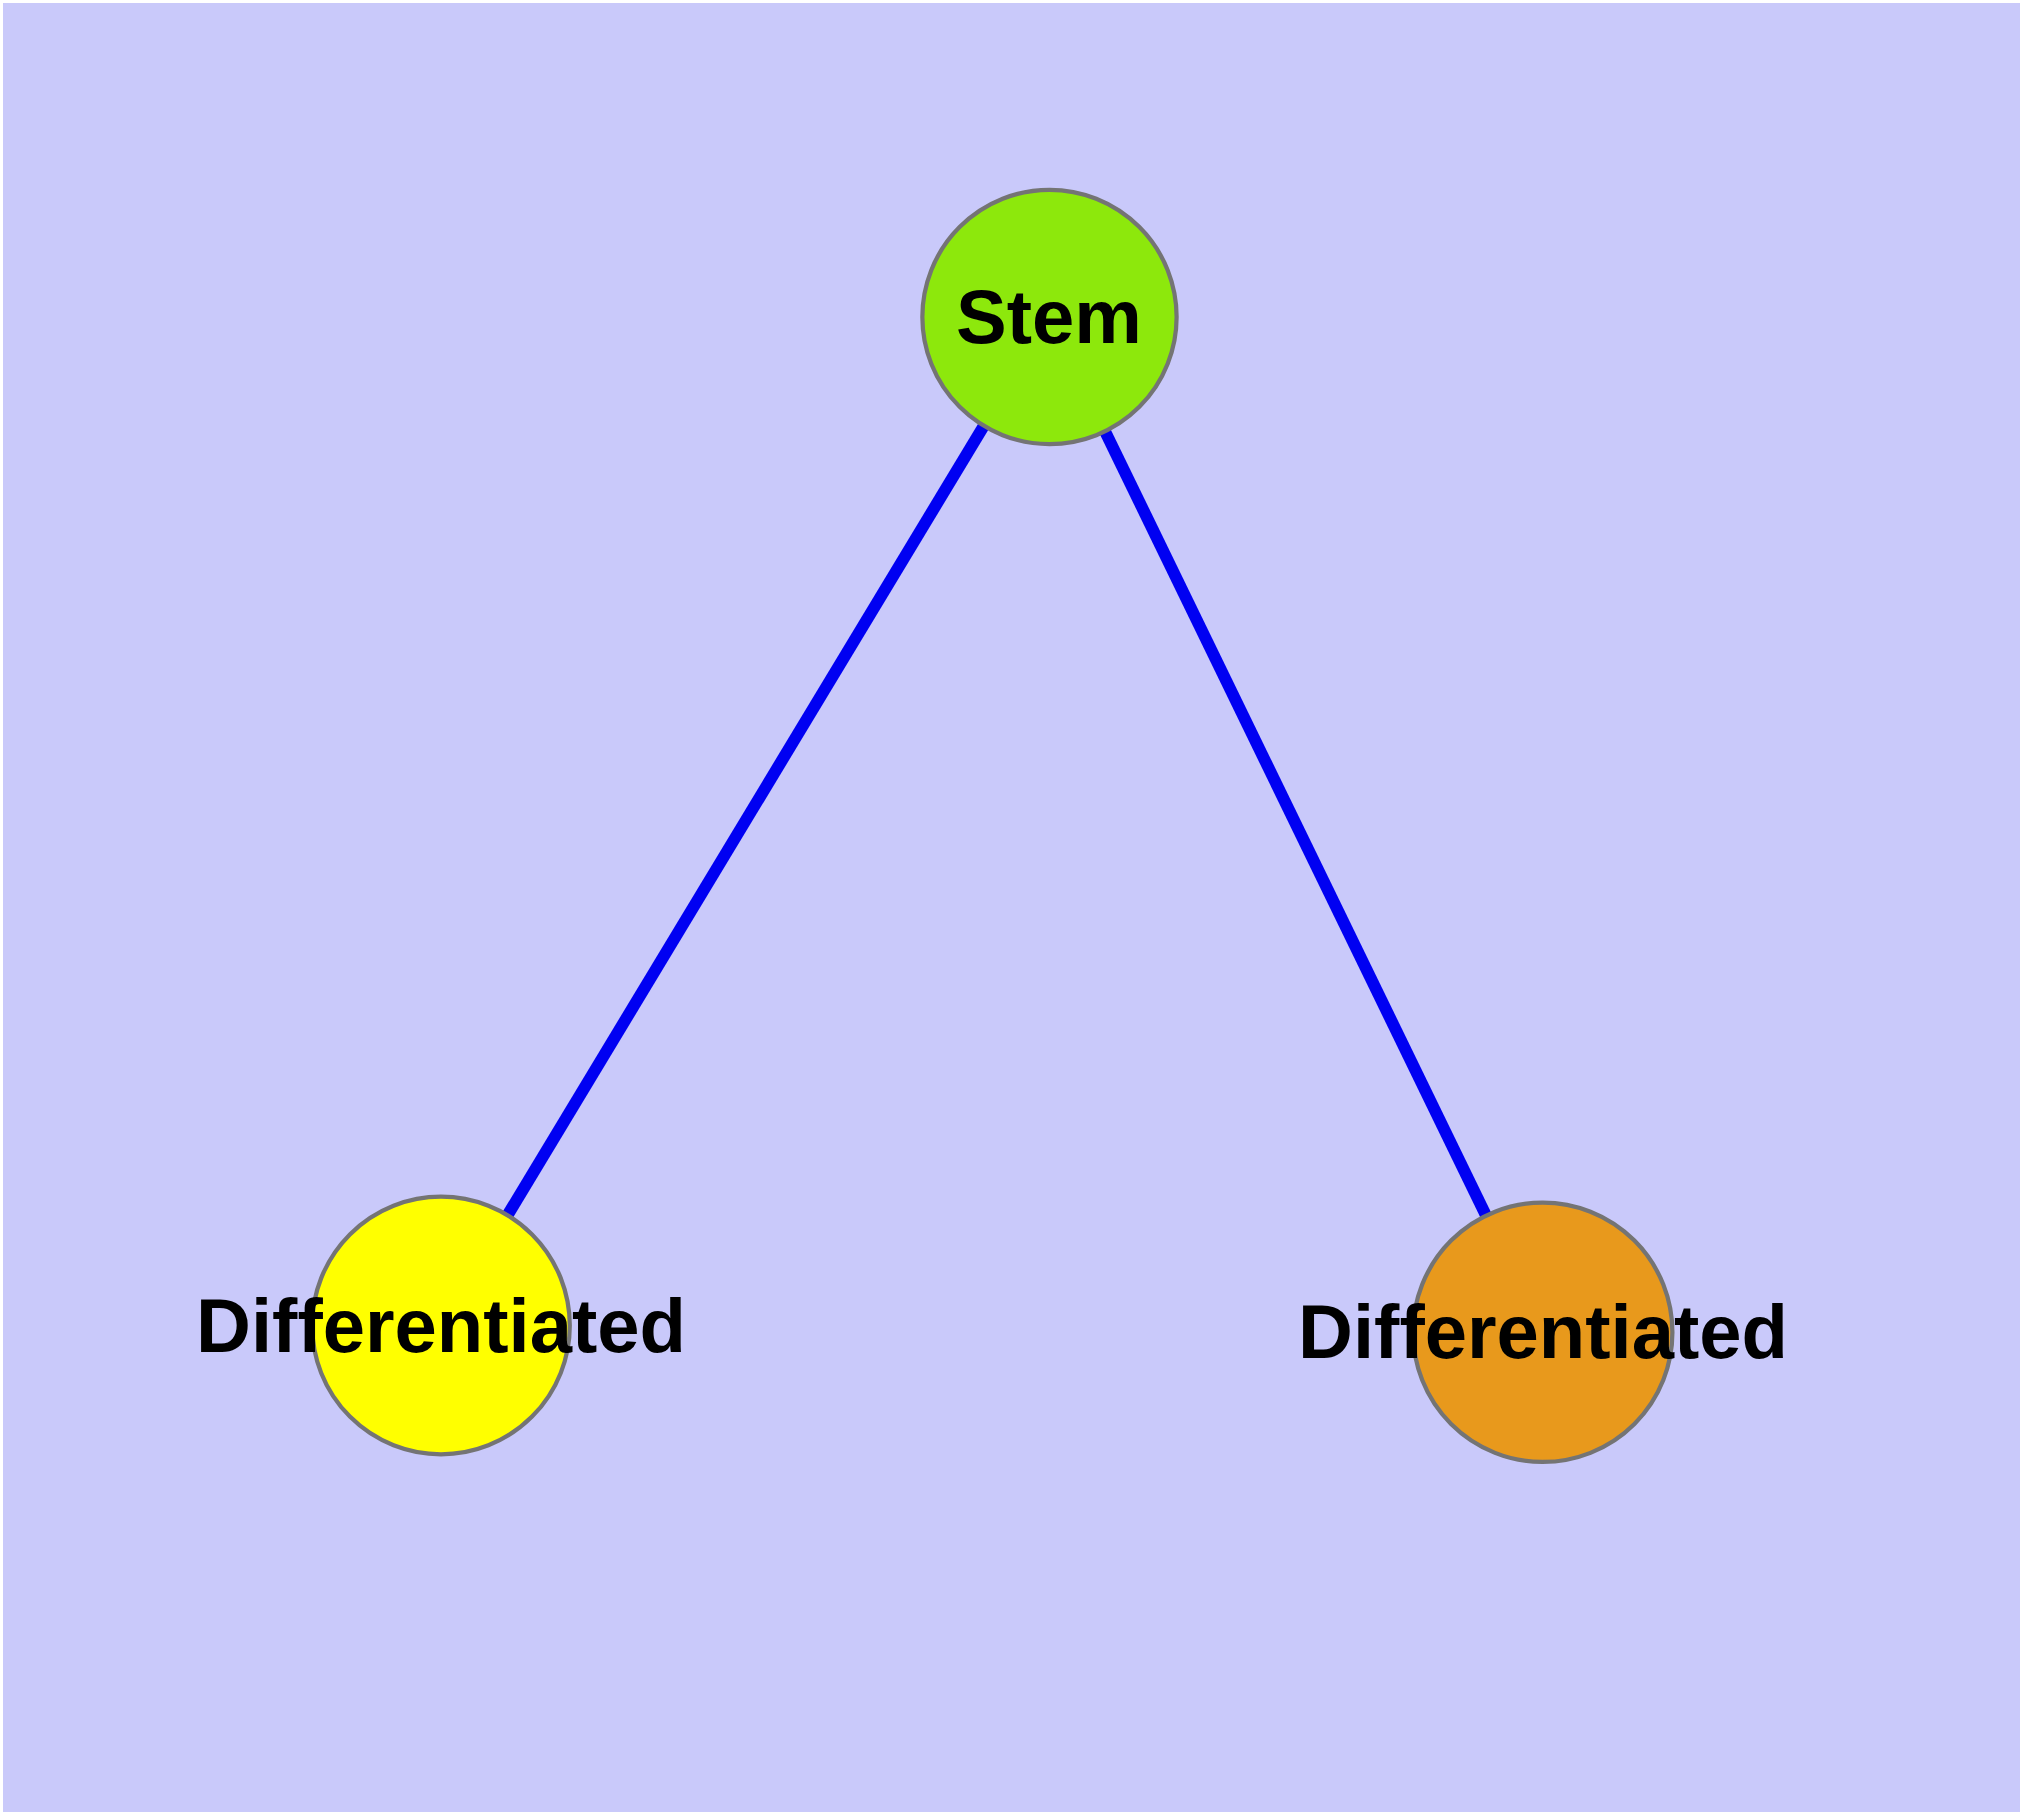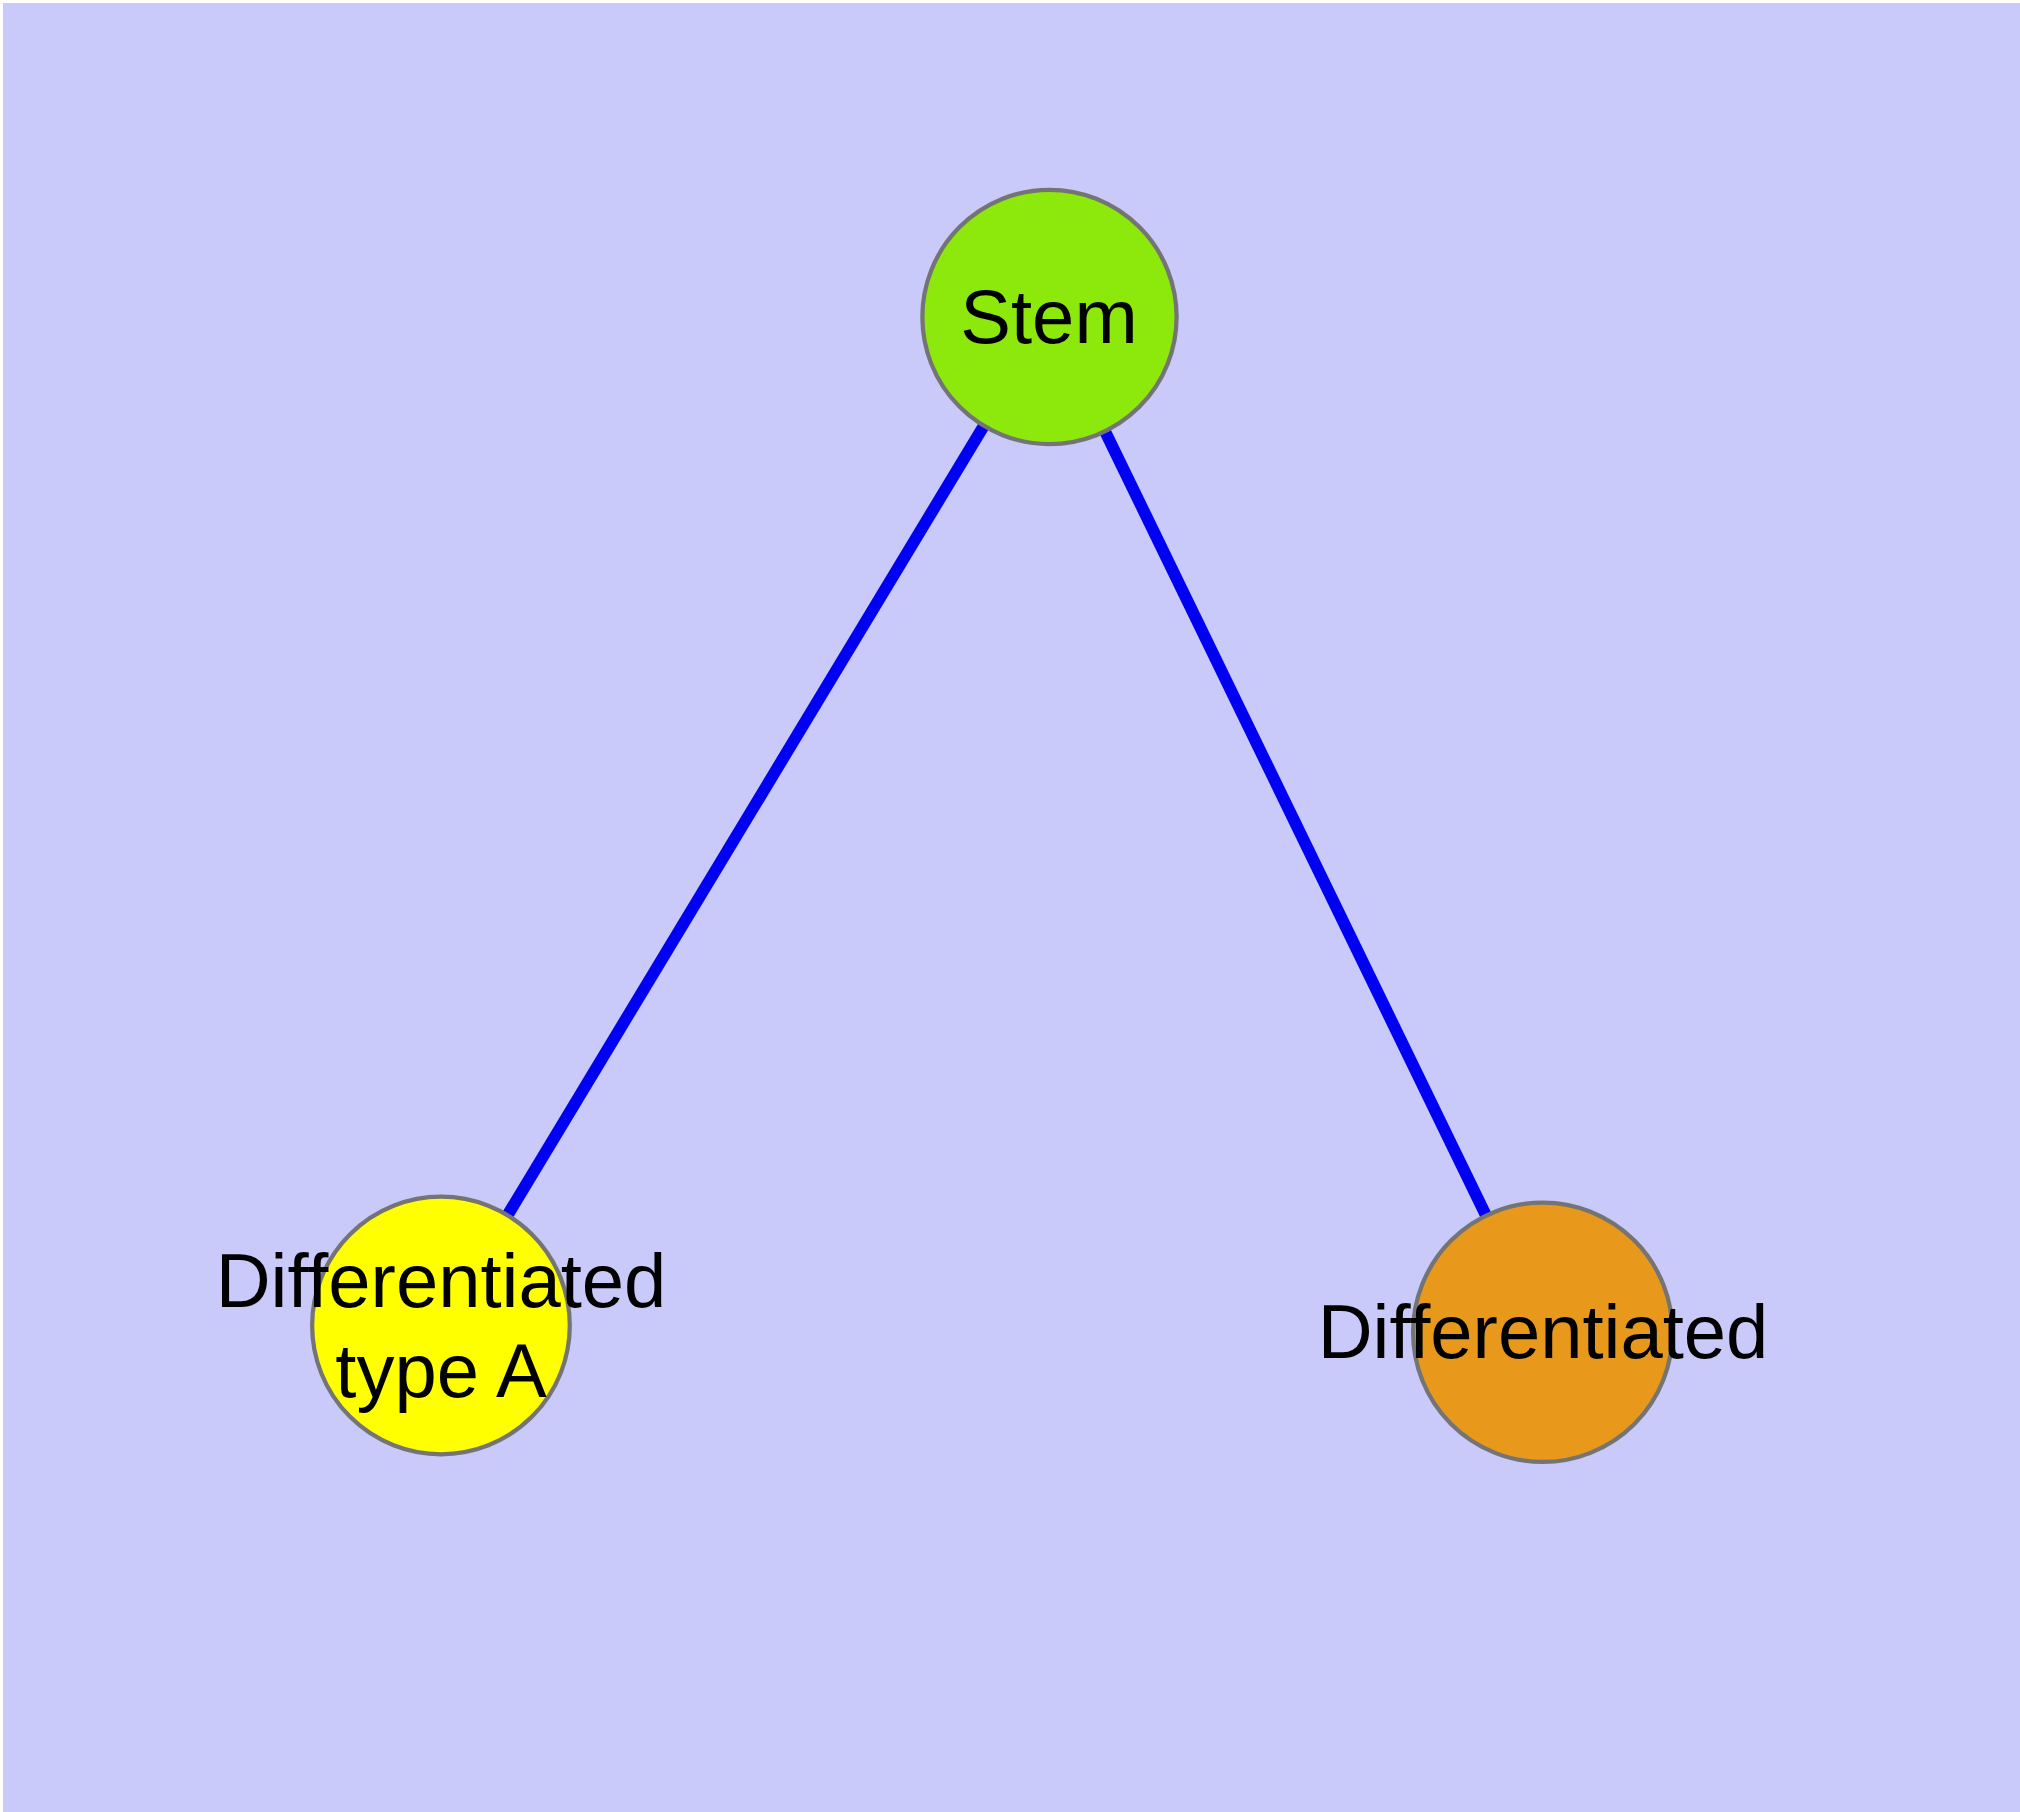--- a/index.html
+++ b/index.html
@@ -60,21 +60,21 @@
     width: 2021px;
     height: 1812px;
     z-index: 3;
     pointer-events: none;
   }
   .node-label {
     position: absolute;
     transform: translate(-50%, -50%);
     text-align: center;
     font-size: 76px;
-    font-weight: normal;
+    font-weight: bold;
     line-height: 90px;
     color: #000000;
     white-space: nowrap;
   }
 </style>
 </head>
 <body>
 
 <div class="page">
   <div class="canvas">
@@ -85,21 +85,20 @@
         <circle cx="1238" cy="374" r="150" fill="#8DE80C" stroke="#747474" stroke-width="5"></circle>
         <circle cx="520" cy="1564" r="152" fill="#FFFF00" stroke="#747474" stroke-width="5"></circle>
         <circle cx="1820" cy="1572" r="153" fill="#E8991C" stroke="#747474" stroke-width="5"></circle>
       </svg>
     <div class="labels-layer" id="labels-layer">
         <div class="node-label" style="left: 1049px; top: 317px;">
           <div>Stem</div>
         </div>
         <div class="node-label" style="left: 441px; top: 1326px;">
           <div>Differentiated</div>
-          <div>type A</div>
         </div>
         <div class="node-label" style="left: 1543px; top: 1332px;">
           <div>Differentiated</div>
         </div>
       </div>
     <div class="strip-top"></div>
     <div class="strip-left"></div>
   </div>
 </div>
 

